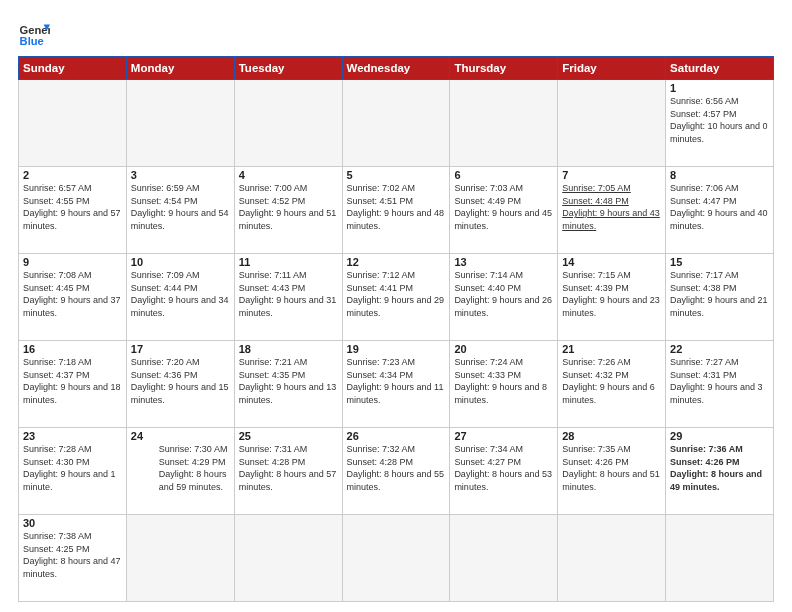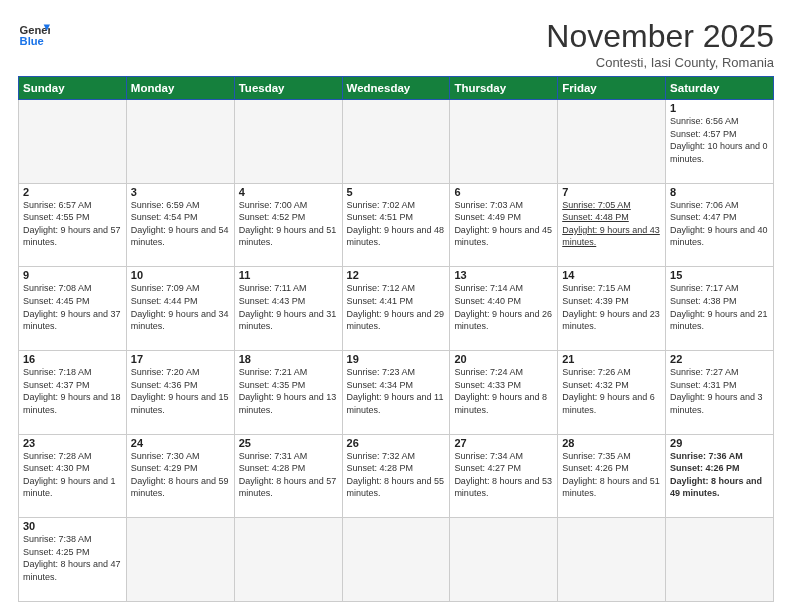--- a/index.html
+++ b/index.html
@@ -45,21 +45,21 @@
       color: #555;
     }
     .calendar {
       flex: 1;
       border: 1px solid #ccc;
       border-collapse: collapse;
       width: 100%;
       table-layout: fixed;
     }
     .calendar th {
-      background: #15803d;
+      background: #b91c1c;
       color: #fff;
       font-size: 11.5px;
       padding: 5px 4px;
       text-align: left;
       border: 1px solid #2255b0;
       font-weight: bold;
     }
     .calendar td {
       border: 1px solid #ccc;
       vertical-align: top;
@@ -89,24 +89,20 @@
 
 <div class="page">
   <div class="header">
     <div class="logo">
       <svg class="logo-icon" viewBox="0 0 40 40" xmlns="http://www.w3.org/2000/svg">
         <text x="2" y="20" font-size="14" font-family="Arial" font-weight="bold" fill="#333">General</text>
         <text x="2" y="34" font-size="14" font-family="Arial" font-weight="bold" fill="#1a73e8">Blue</text>
         <polygon points="32,8 40,8 36,16" fill="#1a73e8"></polygon>
       </svg>
 
-    </div>
-    <div class="title-block">
-      <div class="cal-title">November 2025</div>
-      <div class="cal-subtitle">Contesti, Iasi County, Romania</div>
     </div>
   </div>
 
   <table class="calendar">
     <thead>
       <tr>
         <th>Sunday</th>
         <th>Monday</th>
         <th>Tuesday</th>
         <th>Wednesday</th>
@@ -264,21 +260,21 @@
         </tr>
         <tr>
           <td>
             <span class="day-num">23</span>
             <div class="day-info" style="white-space: pre-line;">Sunrise: 7:28 AM
 Sunset: 4:30 PM
 Daylight: 9 hours and 1 minute.</div>
           </td>
           <td>
             <span class="day-num">24</span>
-            <div class="day-info" style="white-space: pre-line;">Sunrise: 7:30 AM
+            <div class="day-info" style="white-space: pre-line; margin-left: 28px;">Sunrise: 7:30 AM
 Sunset: 4:29 PM
 Daylight: 8 hours and 59 minutes.</div>
           </td>
           <td>
             <span class="day-num">25</span>
             <div class="day-info" style="white-space: pre-line;">Sunrise: 7:31 AM
 Sunset: 4:28 PM
 Daylight: 8 hours and 57 minutes.</div>
           </td>
           <td>

